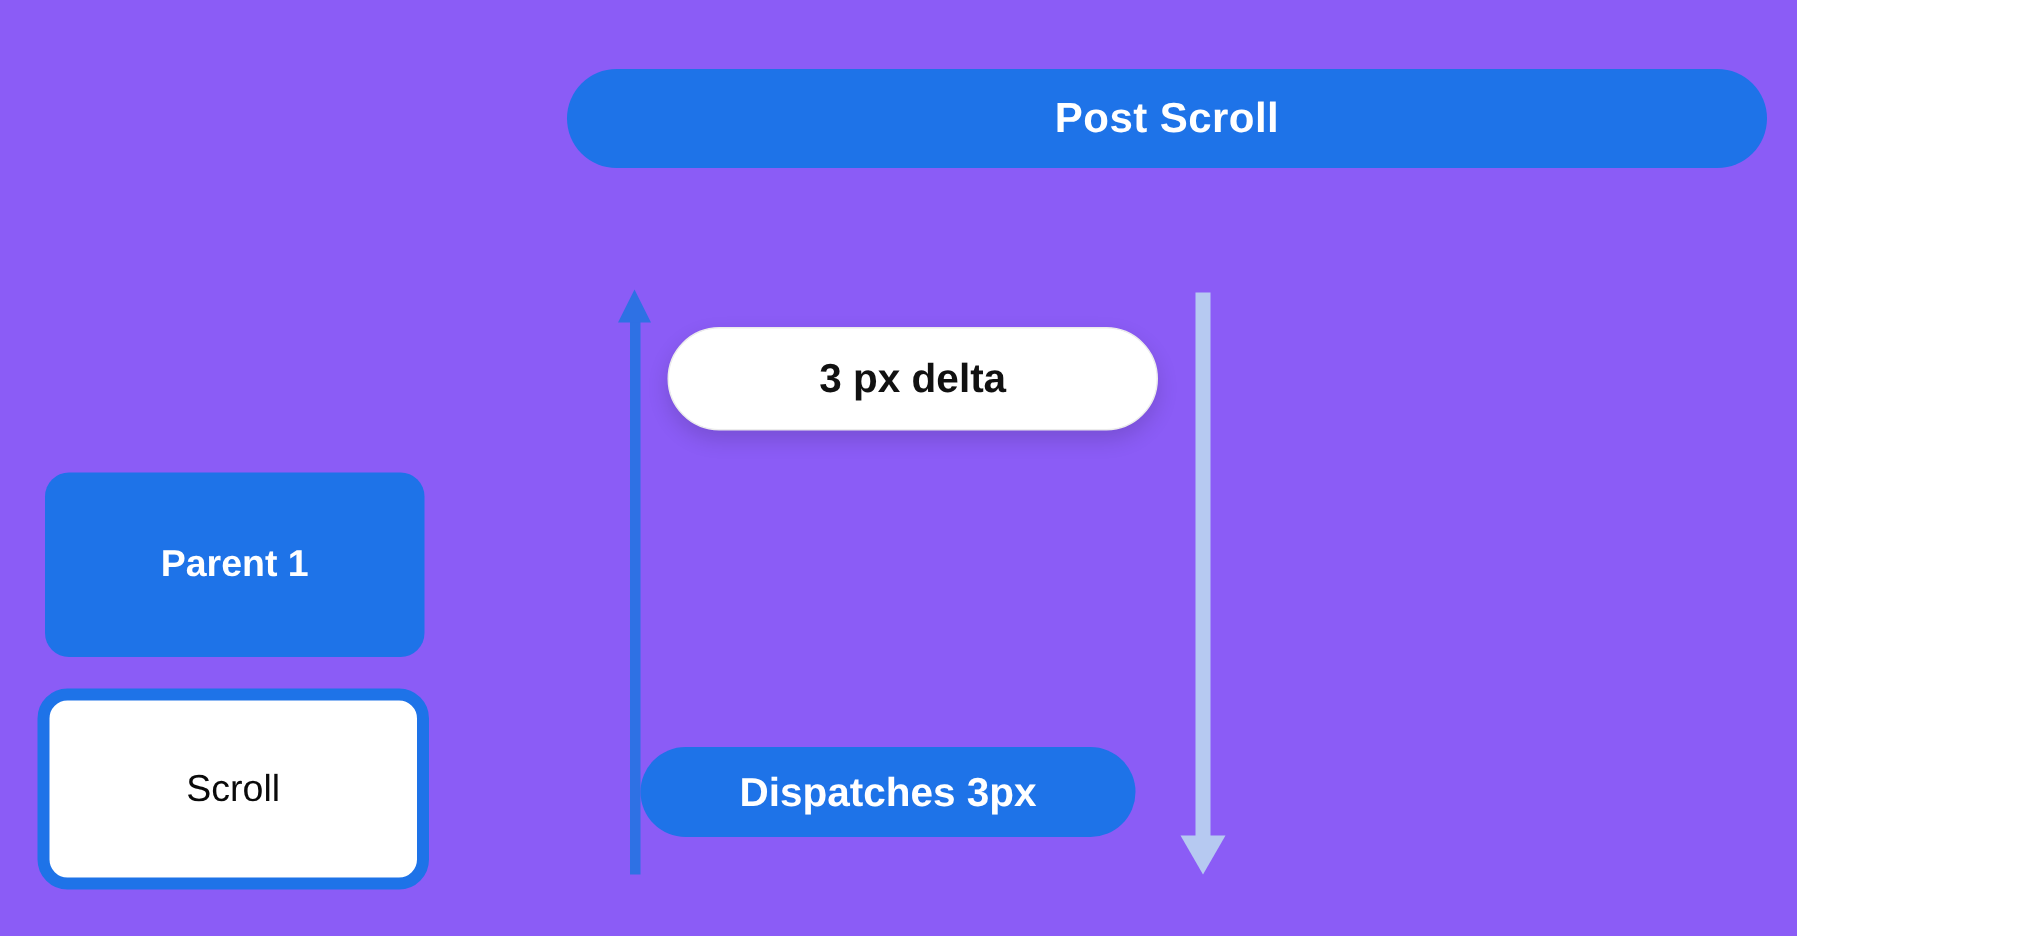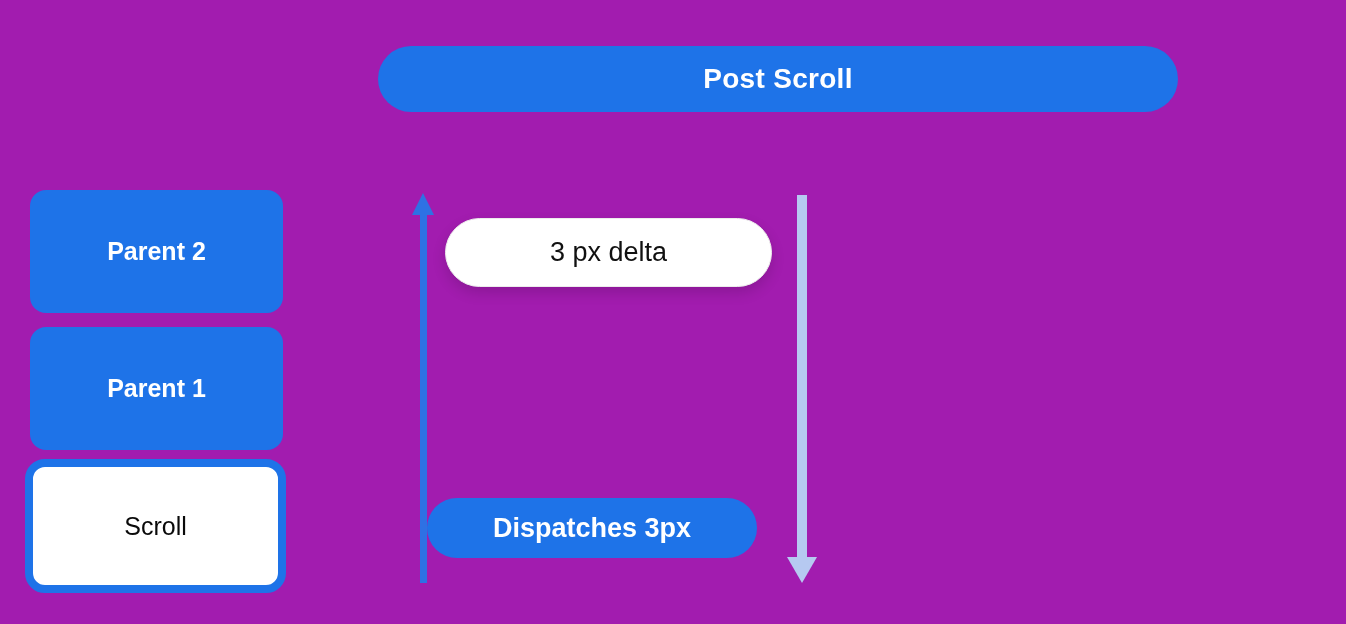--- a/index.html
+++ b/index.html
@@ -3,41 +3,41 @@
 <meta charset="utf-8">
 <style>
   html, body {
     margin: 0;
     padding: 0;
     background: #ffffff;
     font-family: "Liberation Sans", sans-serif;
   }
   .canvas {
     position: relative;
-    width: 1346px;
+    width: 1198px;
     height: 624px;
-    background: #a21caf;
+    background: #8b5cf6;
     overflow: hidden;
   }
   .pill {
     position: absolute;
     display: flex;
     align-items: center;
     justify-content: center;
     box-sizing: border-box;
   }
   .pill-blue {
     background: #1e73e8;
     color: #ffffff;
     font-weight: 700;
   }
   .pill-white {
     background: #ffffff;
     color: #111111;
-    font-weight: 400;
+    font-weight: 700;
     border: 1px solid #ececec;
     box-shadow: 0 6px 14px rgba(0,0,0,0.14);
   }
   .post-scroll-pill {
     left: 378px; top: 46px;
     width: 800px; height: 66px;
     border-radius: 33px;
     font-size: 28px;
     letter-spacing: 0.3px;
   }
@@ -52,21 +52,21 @@
   }
   .node-parent {
     background: #1e73e8;
     color: #ffffff;
     font-weight: 700;
     left: 30px;
     width: 253px;
     height: 123px;
   }
   .node-parent2 { top: 190px; }
-  .node-parent1 { top: 327px; text-align: center; }
+  .node-parent1 { top: 315px; text-align: center; }
   .node-child {
     left: 25px; top: 459px;
     width: 261px; height: 134px;
     background: #ffffff;
     color: #0a0a0a;
     font-weight: 500;
     border: 8px solid #1e73e8;
     border-radius: 20px;
   }
   
@@ -114,23 +114,20 @@
 </style>
 </head>
 <body>
 
 <div class="canvas">
 
   <div class="pill pill-blue post-scroll-pill">
     <span>Post Scroll</span>
   </div>
 
-  <div class="node node-parent node-parent2">
-    <span>Parent 2</span>
-  </div>
 
   <div class="node node-parent node-parent1">
     <span>Parent 1</span>
   </div>
 
   <div class="node node-child">
     <span>Scroll</span>
   </div>
 
   <div>

